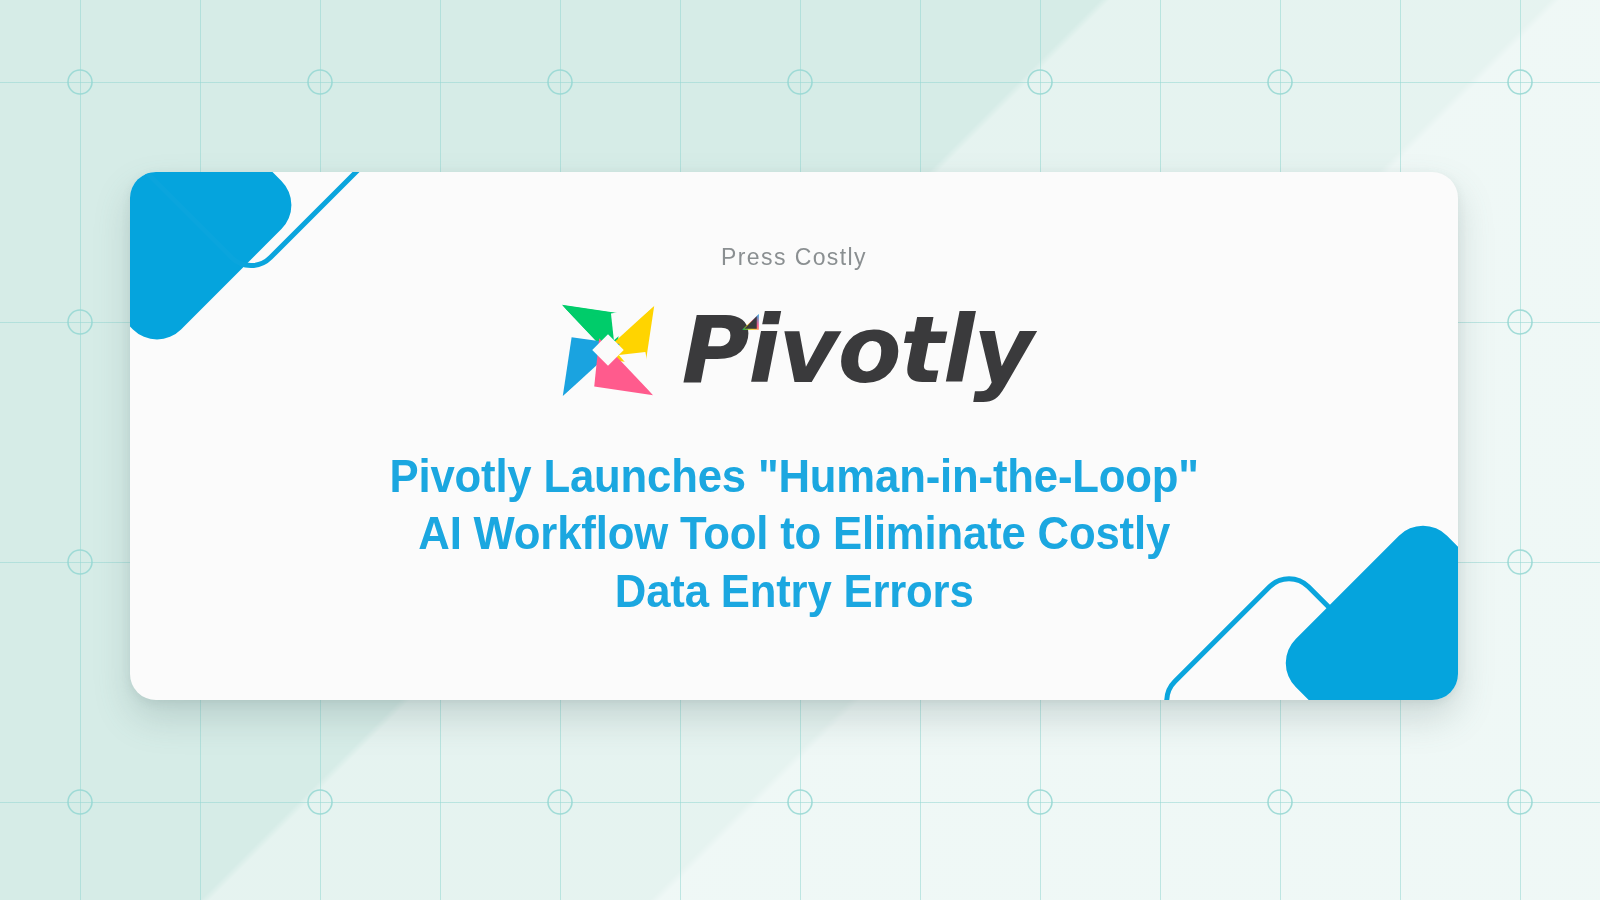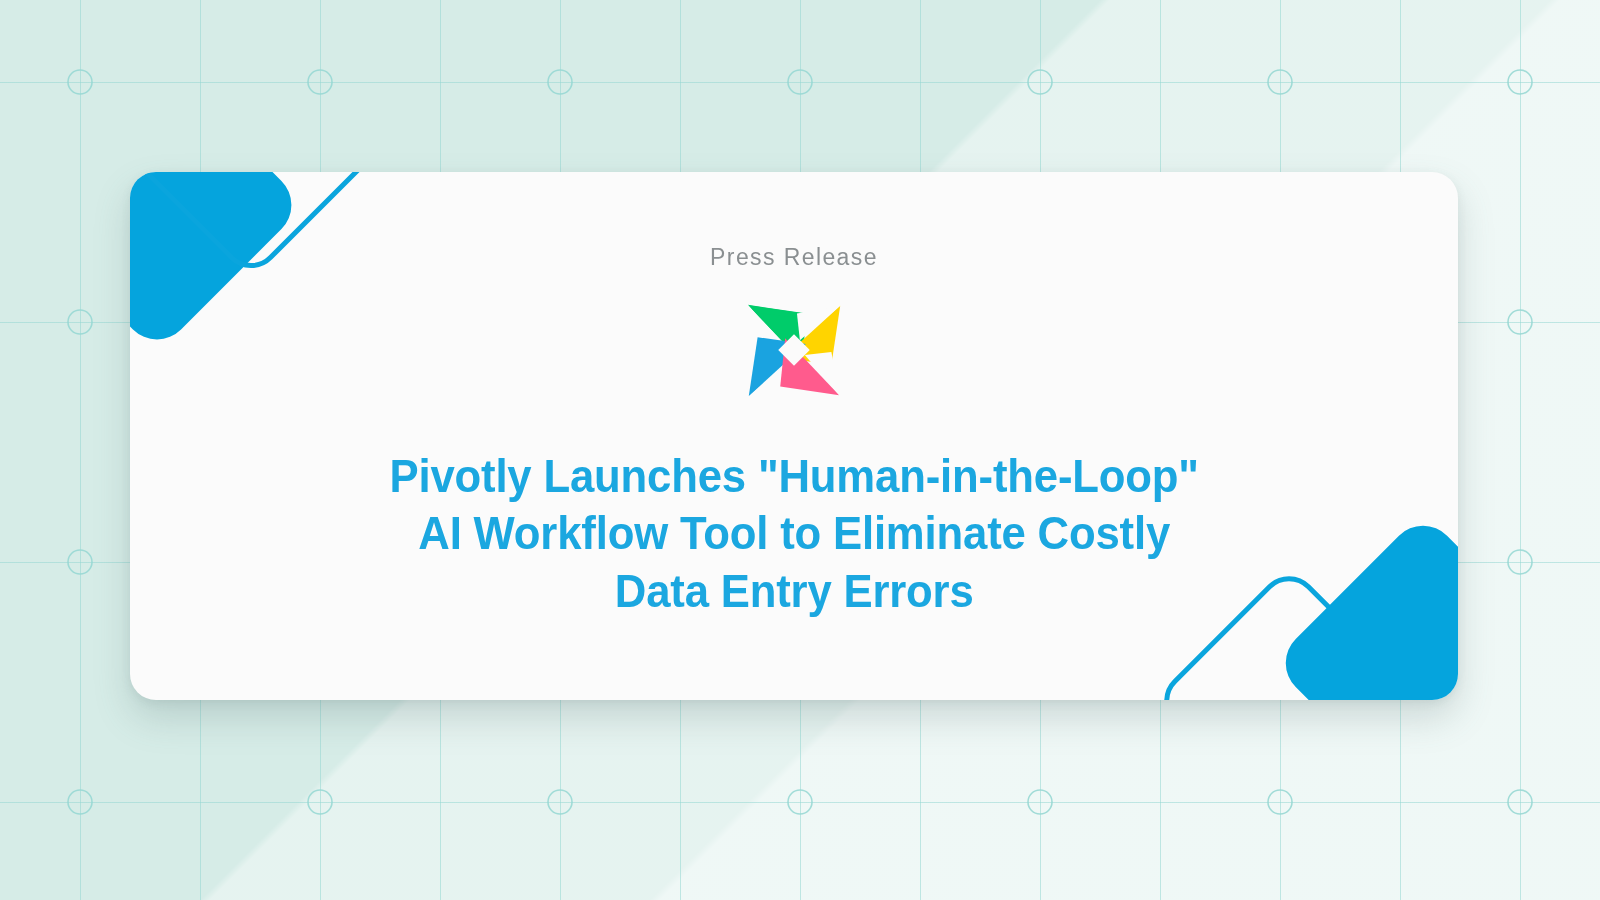--- a/index.html
+++ b/index.html
@@ -214,21 +214,21 @@
 
 <div id="card">
 
   <div class="deco" id="deco-tl-filled"></div>
   <div class="deco" id="deco-tl-outline"></div>
   <div class="deco" id="deco-br-outline"></div>
   <div class="deco" id="deco-br-filled"></div>
 
   <div id="card-content">
 
-    <div id="eyebrow">Press Release</div>
+    <div id="eyebrow">Press Costly</div>
 
     <div id="brand-lockup">
 
       <svg id="brand-mark" viewBox="0 0 120 120" aria-hidden="true">
 
         <path d="M13 14 L73 23 L68 72 L13 14 Z" fill="#00cc6a"></path>
         <path d="M16 17 L58 25 L54 62 Z" fill="#fbfbfb" opacity="0"></path>
         <path d="M13.5 14.5 L70 23 L66 70 Z" fill="#00cc6a"></path>
         <path d="M22 22 L66 28 L62 62 Z" fill="#00cc6a"></path>
 
@@ -239,20 +239,32 @@
 
         <path d="M14 107 L23 47 L72 54 L14 107 Z" fill="#1aa3e0"></path>
         <path d="M14 107 L55 72 L58 99 Z" fill="#fbfbfb"></path>
 
         <path d="M106 106 L46 97 L51 48 L106 106 Z" fill="#ff5b8d"></path>
         <path d="M106 106 L71 65 L98 62 Z" fill="#fbfbfb"></path>
 
         <path d="M60 44 L76 60 L60 76 L44 60 Z" fill="#fbfbfb"></path>
       </svg>
 
+      <div id="brand-wordmark">Pivotly<svg id="brand-accent-icon" viewBox="0 0 24 24">
+            <defs>
+              <linearGradient id="rainbowGrad" x1="0" y1="1" x2="1" y2="0">
+                <stop offset="0%" stop-color="#00cc6a"></stop>
+                <stop offset="30%" stop-color="#ffd400"></stop>
+                <stop offset="60%" stop-color="#ff5b8d"></stop>
+                <stop offset="100%" stop-color="#1aa3e0"></stop>
+              </linearGradient>
+            </defs>
+            <path d="M20 2 L20 17 L4 17 Z" fill="url(#rainbowGrad)"></path>
+            <path d="M18 4 L18 16 L6 16 Z" fill="#3a3a3c"></path>
+          </svg></div>
     </div>
 
     <div id="headline">
       <span class="hl-line">Pivotly Launches "Human-in-the-Loop"</span>
       <span class="hl-line">AI Workflow Tool to Eliminate Costly</span>
       <span class="hl-line">Data Entry Errors</span>
     </div>
 
   </div>
 </div>

